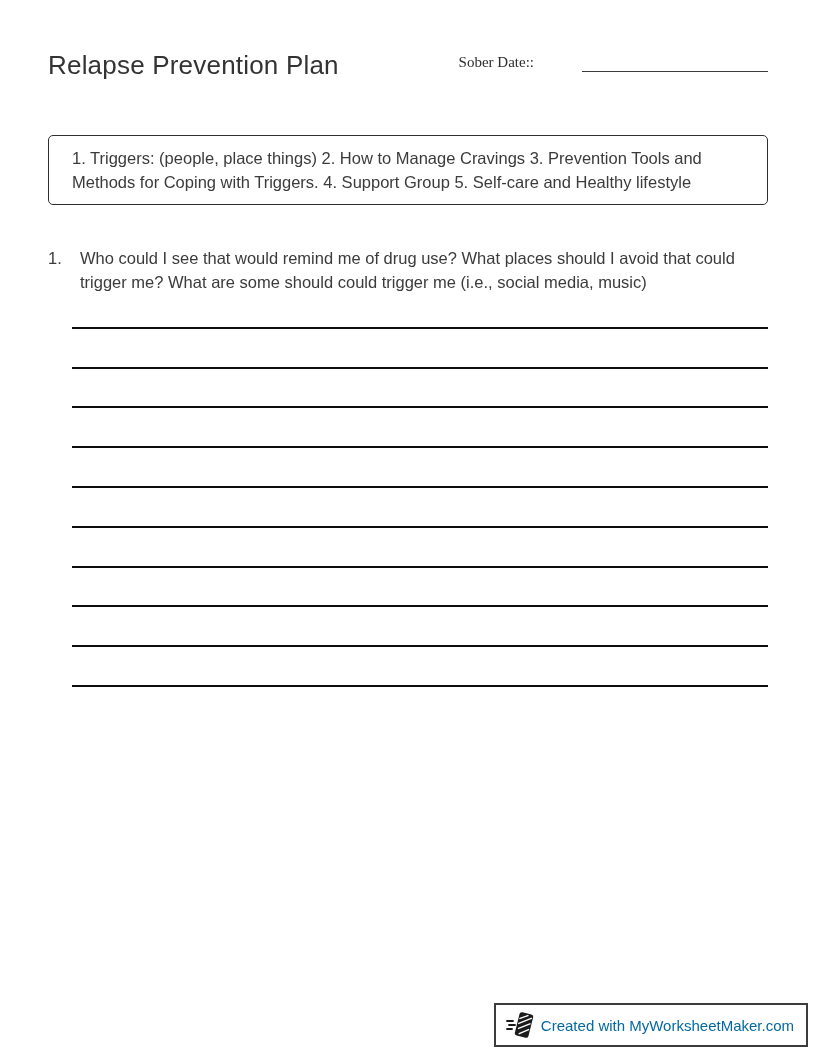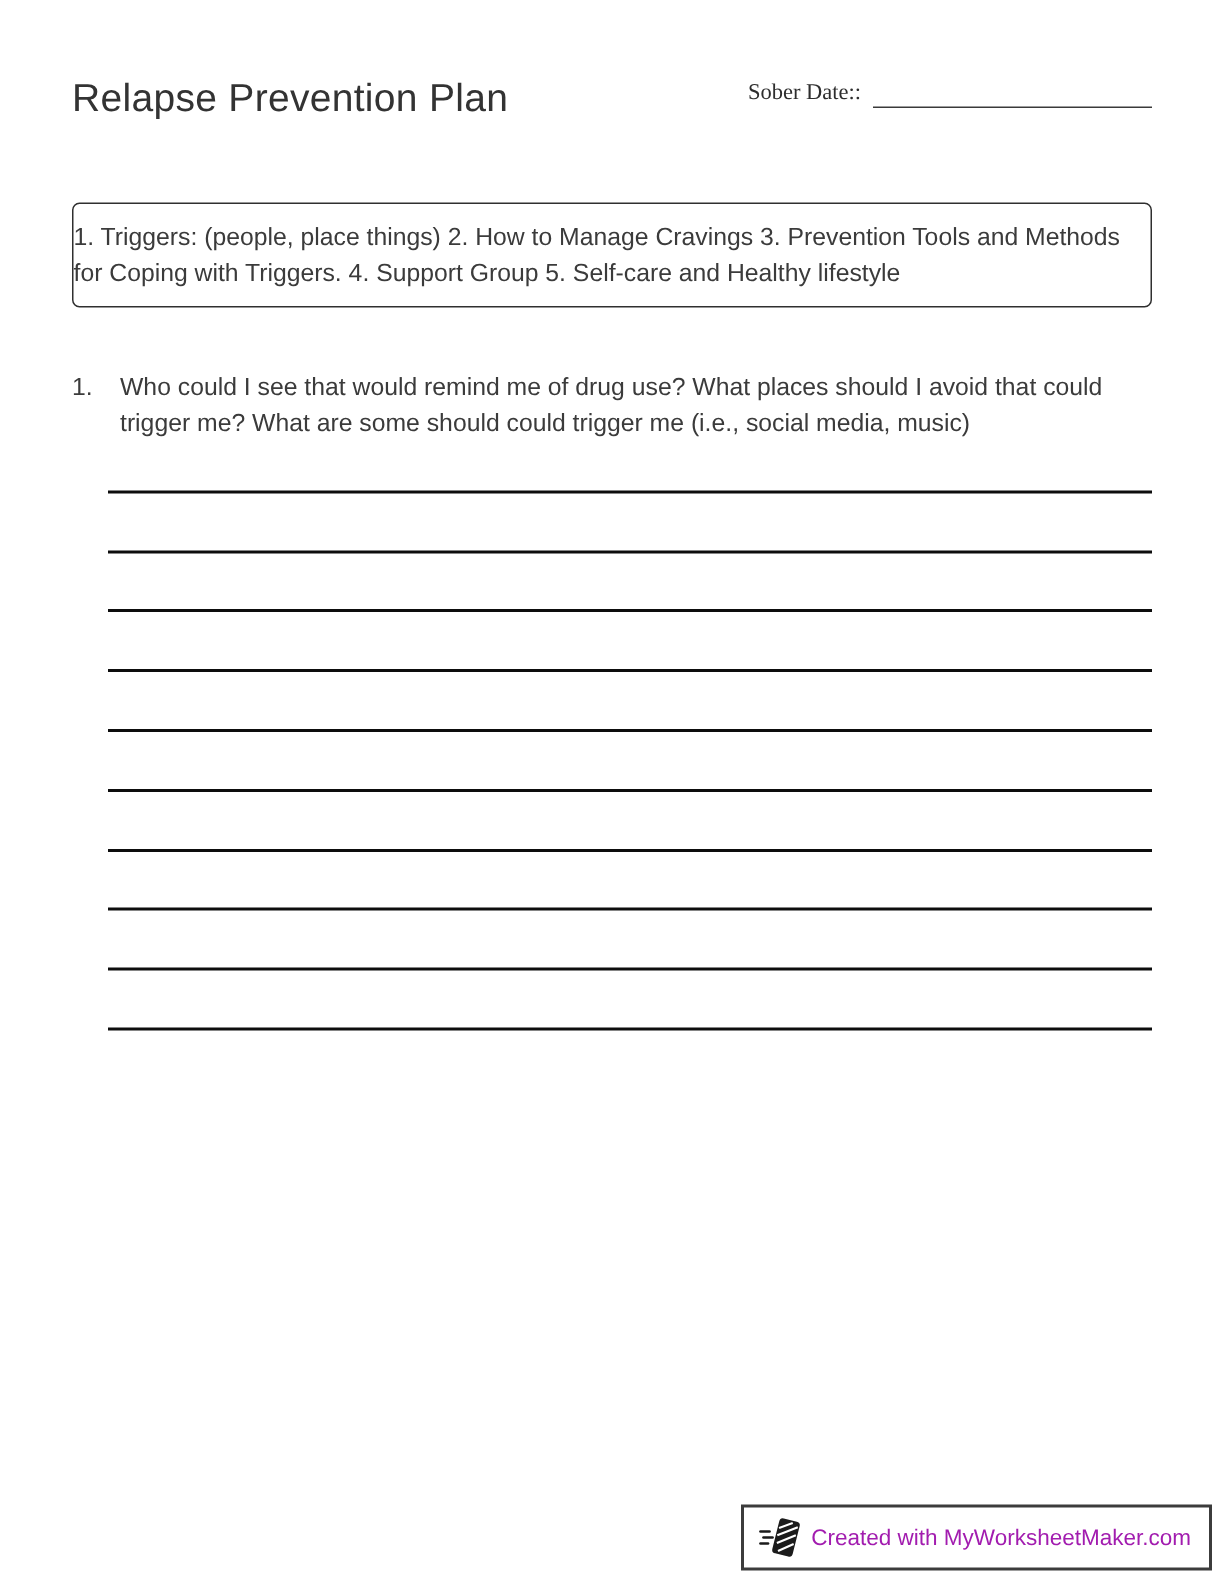--- a/index.html
+++ b/index.html
@@ -28,20 +28,21 @@
     font-size: 26px;
     font-weight: 400;
     color: #333333;
     letter-spacing: 0.2px;
     line-height: 34px;
   }
   .sober-date {
     display: flex;
     align-items: flex-end;
     margin-top: 6px;
+    gap: 40px;
   }
   .sober-date-label {
     font-family: "Liberation Serif", serif;
     font-size: 15px;
     color: #2d2d2d;
     white-space: nowrap;
     padding-bottom: 1px;
   }
   .sober-date-line {
     display: inline-block;
@@ -49,21 +50,21 @@
     margin-left: 8px;
     border-bottom: 1.5px solid #3a3a3a;
     height: 16px;
   }
 
   
   .instruction-box {
     margin-top: 53px;
     border: 1.5px solid #2f2f2f;
     border-radius: 5px;
-    padding: 10px 0;
+    padding: 10px 23px;
     font-size: 16.5px;
     line-height: 24px;
     color: #3b3b3b;
   }
 
   
   .question {
     margin-top: 42px;
     display: flex;
     font-size: 16.5px;
@@ -95,21 +96,21 @@
     align-items: center;
     gap: 7px;
     border: 2px solid #3c3c3c;
     background: #ffffff;
     padding: 6px 12px 6px 10px;
     height: 44px;
   }
   .badge-icon { display: inline-flex; align-items: center; }
   .badge-text {
     font-size: 15px;
-    color: #a21caf;
+    color: #0369a1;
     white-space: nowrap;
   }
 </style>
 </head>
 <body>
 
 <div class="page">
   <div class="content">
 
     <div class="header">

